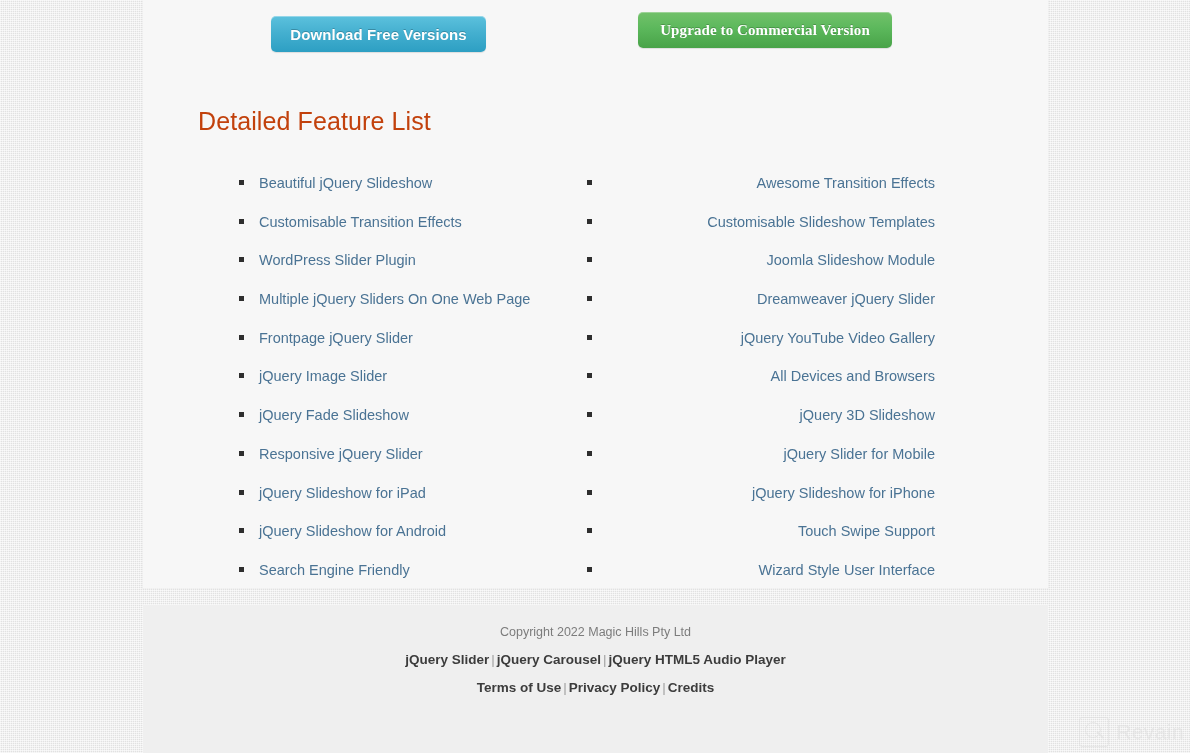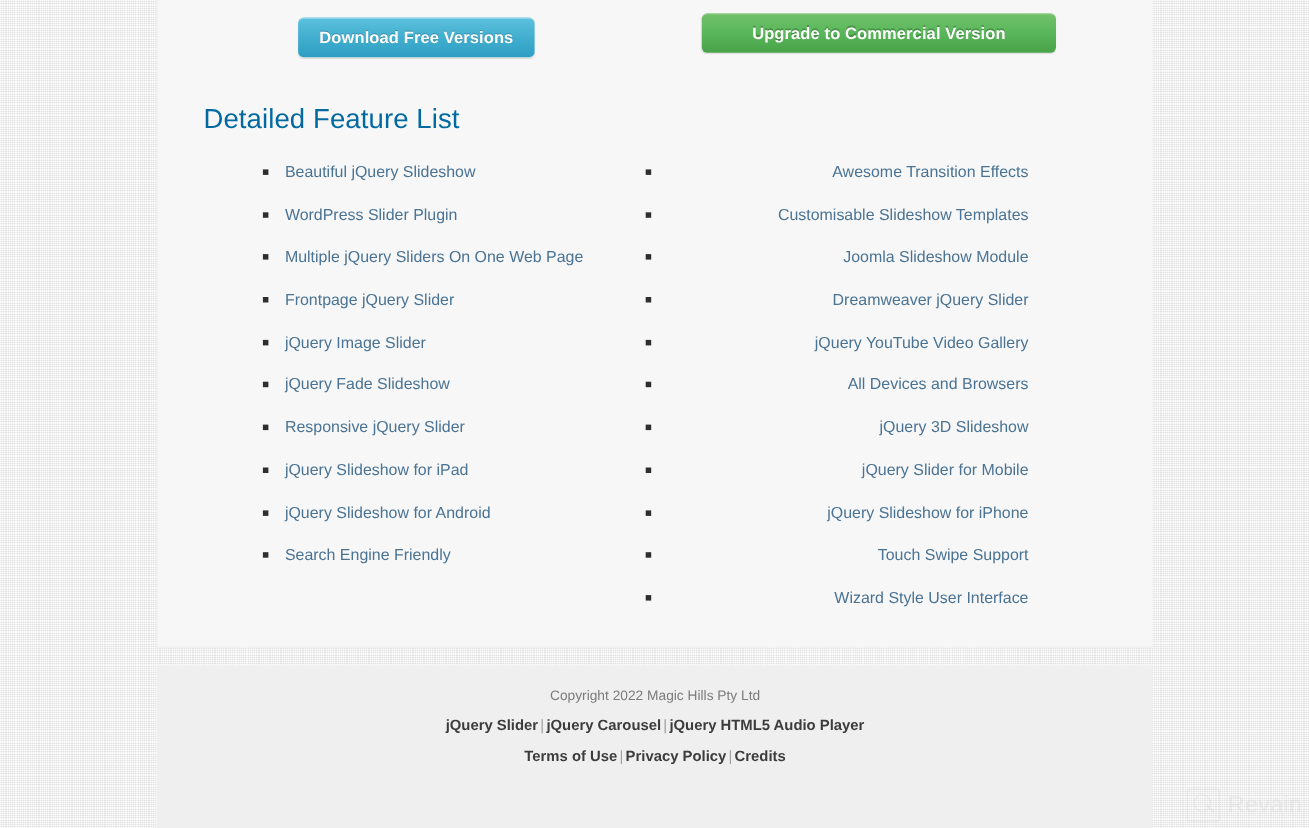--- a/index.html
+++ b/index.html
@@ -63,32 +63,33 @@
     top: 16px;
     width: 215px;
     height: 36px;
     background: linear-gradient(to bottom, #5cc1dd 0%, #45b0d0 45%, #2d9fc3 100%);
     box-shadow: inset 0 1px 0 rgba(255,255,255,0.35), 0 1px 1px rgba(0,0,0,0.10);
   }
 
   .btn-upgrade {
     left: 495px;
     top: 12px;
-    width: 322px;
+    width: 254px;
     height: 36px;
     background: linear-gradient(to bottom, #72c16a 0%, #5cb85c 45%, #48a348 100%);
     box-shadow: inset 0 1px 0 rgba(255,255,255,0.30), 0 1px 1px rgba(0,0,0,0.10);
+    font-family: Liberation Serif, serif;
   }
 
   .section-title {
-    margin: 4px;
+    margin: 17px;
     padding: 28px 0 0 38px;
     font-size: 25px;
     font-weight: normal;
-    color: #0369a1;
+    color: #c2410c;
     letter-spacing: 0.1px;
   }
 
   .feature-columns {
     display: flex;
     padding: 22px 0 0 0;
   }
 
   .feature-col {
     width: 348px;
@@ -215,20 +216,21 @@
       <button class="btn btn-upgrade">Upgrade to Commercial Version</button>
     </div>
 
     <h2 class="section-title">Detailed Feature List</h2>
 
     <div class="feature-columns">
 
       <div class="feature-col left">
         <ul class="feature-list">
           <li><span class="bullet"></span><a href="#">Beautiful jQuery Slideshow</a></li>
+          <li><span class="bullet"></span><a href="#">Customisable Transition Effects</a></li>
           <li><span class="bullet"></span><a href="#">WordPress Slider Plugin</a></li>
           <li><span class="bullet"></span><a href="#">Multiple jQuery Sliders On One Web Page</a></li>
           <li><span class="bullet"></span><a href="#">Frontpage jQuery Slider</a></li>
           <li><span class="bullet"></span><a href="#">jQuery Image Slider</a></li>
           <li><span class="bullet"></span><a href="#">jQuery Fade Slideshow</a></li>
           <li><span class="bullet"></span><a href="#">Responsive jQuery Slider</a></li>
           <li><span class="bullet"></span><a href="#">jQuery Slideshow for iPad</a></li>
           <li><span class="bullet"></span><a href="#">jQuery Slideshow for Android</a></li>
           <li><span class="bullet"></span><a href="#">Search Engine Friendly</a></li>
         </ul>

